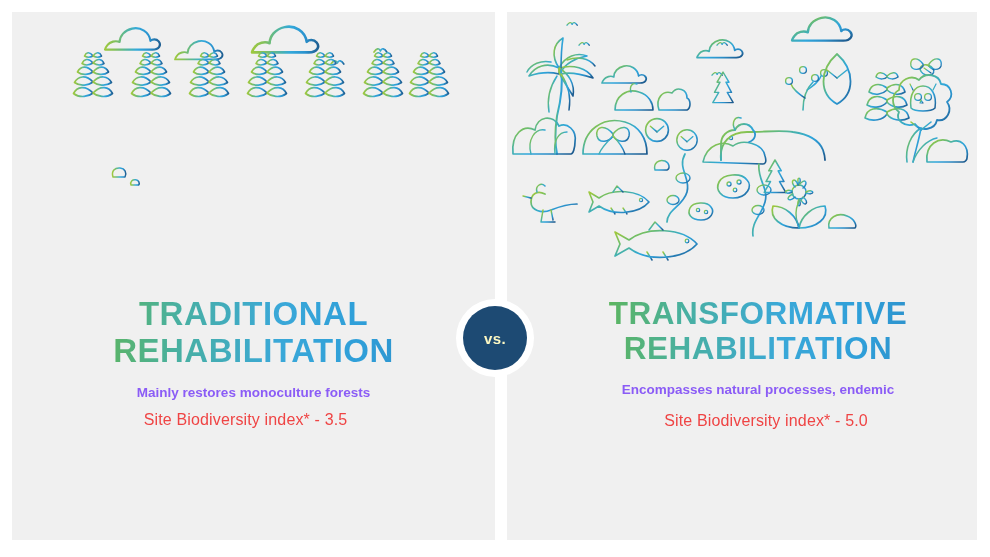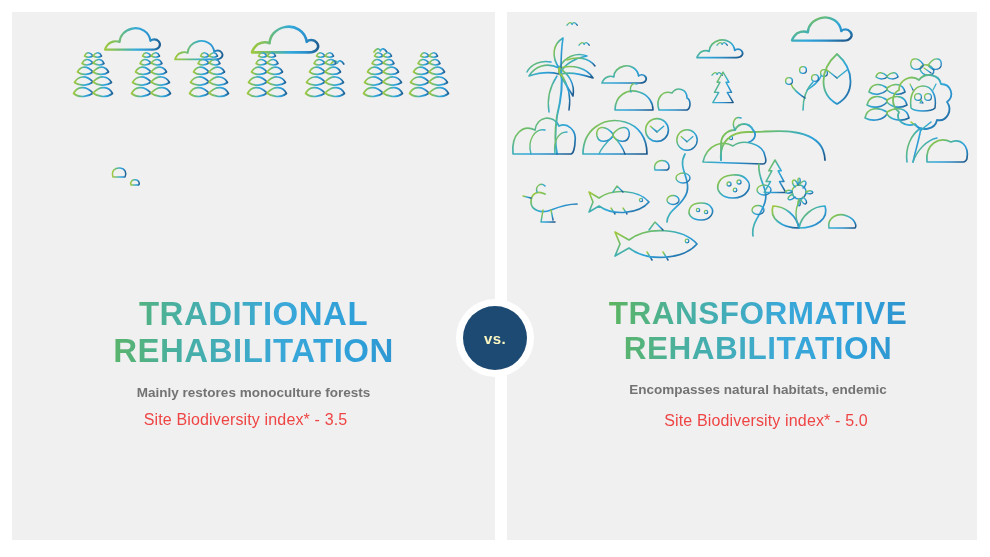--- a/index.html
+++ b/index.html
@@ -29,21 +29,21 @@
     margin:0;
     background:linear-gradient(90deg,#7cb342 0%,#62b64e 14%,#49b0a0 34%,#3aa8d8 55%,#2f9fd9 72%,#2d7fb8 100%);
     -webkit-background-clip:text;background-clip:text;
     color:transparent;-webkit-text-fill-color:transparent;
     white-space:nowrap;
   }
   #title-right .big-title{font-size:31.5px;}
 
   .sub-line{
     margin:14px 0 0 0;
-    font-size:13.5px;font-weight:bold;color:#737373;line-height:1.33;
+    font-size:13.5px;font-weight:bold;color:#8b5cf6;line-height:1.33;
   }
   .index-line{
     margin:9px 16px 0 0;
     font-size:16px;font-weight:400;color:#ef4444;letter-spacing:.15px;
   }
   #title-right .index-line{margin-top:14px;padding-left:32px;}
 
   
   #vs-badge{
     position:absolute;left:463px;top:306px;width:64px;height:64px;
@@ -434,21 +434,21 @@
     <div class="big-title">TRADITIONAL</div>
     <div class="big-title">REHABILITATION</div>
     <p class="sub-line">Mainly restores monoculture forests</p>
     <p class="index-line">Site Biodiversity index* - 3.5</p>
   </div>
 
   <div class="title-block" id="title-right">
     <div class="big-title">TRANSFORMATIVE</div>
     <div class="big-title">REHABILITATION</div>
     <p class="sub-line">
-      <span>Encompasses natural habitats, endemic</span><br>
+      <span>Encompasses natural processes, endemic</span><br>
     </p>
     <p class="index-line">Site Biodiversity index* - 5.0</p>
   </div>
 
   <div id="vs-badge">
     <span>vs.</span>
   </div>
 
 </div>
 

